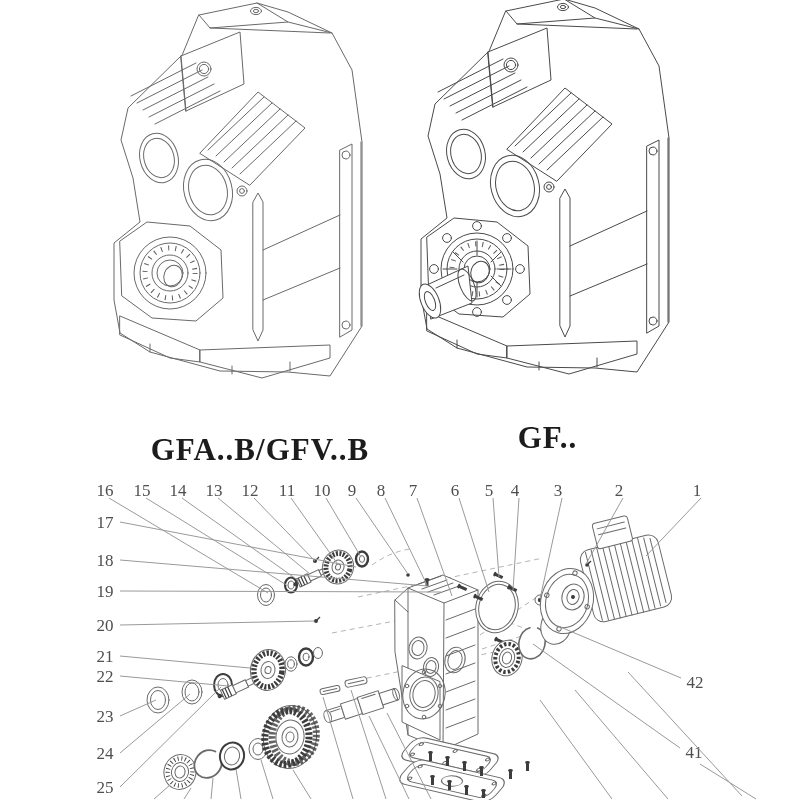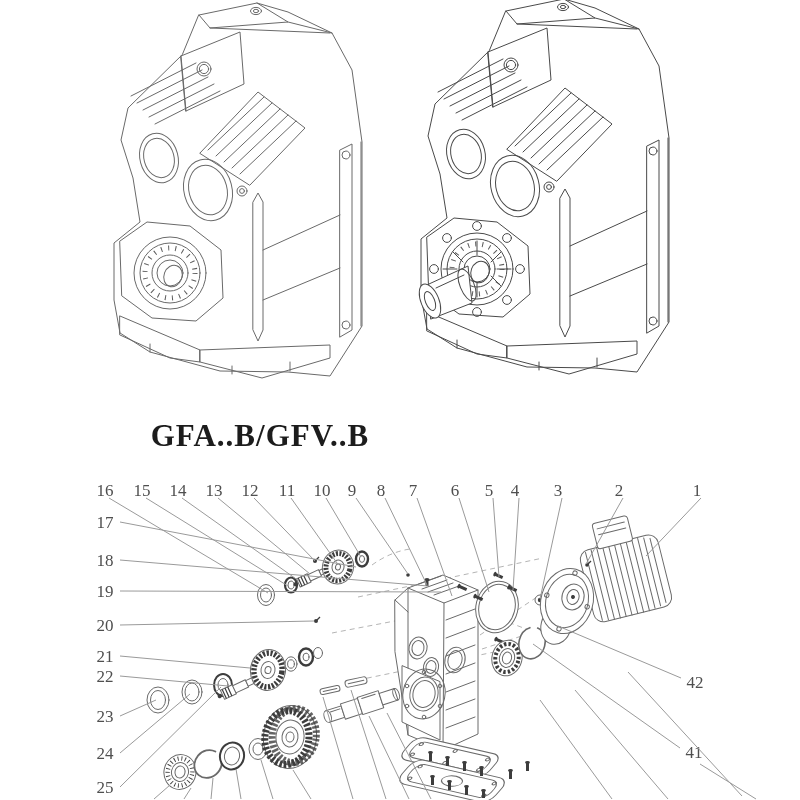--- a/index.html
+++ b/index.html
@@ -1,21 +1,21 @@
 <!DOCTYPE html>
 <html style="--bg: #ffffff; --caption: #1c1c1c; --line: #6a6a6a; --linedark: #3d3d3d; --label: #4f4f4f;"><head>
 <meta charset="utf-8">
 <style>
   html,body{margin:0;padding:0;background:#ffffff;}
   .page{position:relative;width:800px;height:800px;background:var(--bg,#fff);overflow:hidden;
         font-family:"Liberation Serif", serif;}
   svg{position:absolute;left:0;}
   .caption{position:absolute;font-weight:700;font-size:31px;letter-spacing:1px;
            color:var(--caption,#1c1c1c);text-align:center;}
-  .caption.left{left:110px;width:300px;top:418px;}
+  .caption.left{left:110px;width:300px;top:432px;}
   .caption.right{left:425px;width:245px;top:420px;}
   
   .ln{fill:none;stroke:var(--line,#666);stroke-width:1;stroke-linejoin:round;stroke-linecap:round;}
   .lnd{fill:none;stroke:var(--linedark,#3d3d3d);stroke-width:1.2;stroke-linejoin:round;}
   .wfill{fill:#ffffff;}
   .teeth{fill:none;stroke:var(--linedark,#3d3d3d);}
   .dash{fill:none;stroke:#ababab;stroke-width:0.9;stroke-dasharray:5 4;}
   .bolt{fill:var(--linedark,#3d3d3d);stroke:none;}
   text.callout{font-family:"Liberation Serif",serif;fill:var(--label,#4f4f4f);}
 </style>
@@ -108,20 +108,21 @@
         <path class="ln wfill" d="M429,284 L468,266 L472,303 L431,319 Z"></path>
         <ellipse class="ln wfill" cx="430" cy="301" rx="9" ry="18" transform="rotate(-22 430 301)"></ellipse>
         <ellipse class="ln" cx="430" cy="301" rx="4.6" ry="10" transform="rotate(-22 430 301)"></ellipse>
         <path class="ln" d="M436,288 L464,275"></path>
         <ellipse class="ln" cx="467" cy="285" rx="7" ry="17" transform="rotate(-22 467 285)"></ellipse>
       </g>
     </g>
   </svg>
 
   <div class="caption left">GFA..B/GFV..B</div>
+  <div class="caption right">GF..</div>
 
   <svg style="top:470px" width="800" height="330" viewBox="0 470 800 330">
 
     <g>
       <path class="dash" d="M358,597 L543,558"></path>
       <path class="dash" d="M358,680 L548,641"></path>
       <path class="dash" d="M372,565 Q390,552 410,549"></path>
       <path class="dash" d="M332,633 L400,620"></path>
       <path class="dash" d="M482,649 L540,630"></path>
       <path class="dash" d="M450,600 L555,640"></path>

